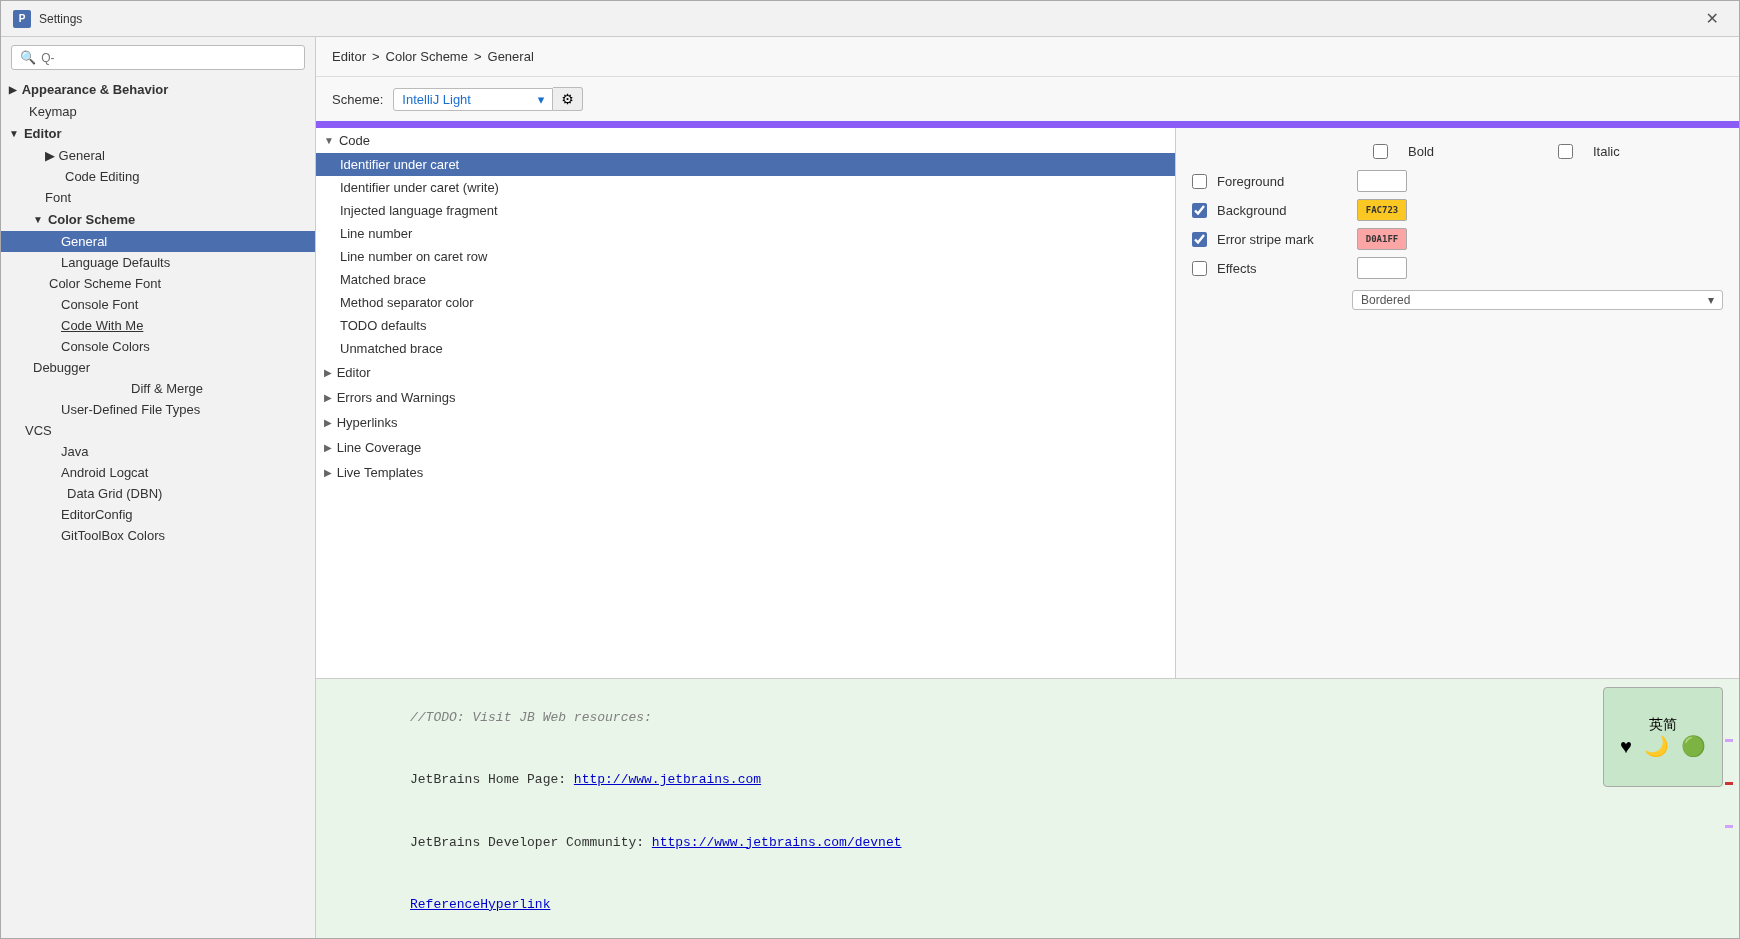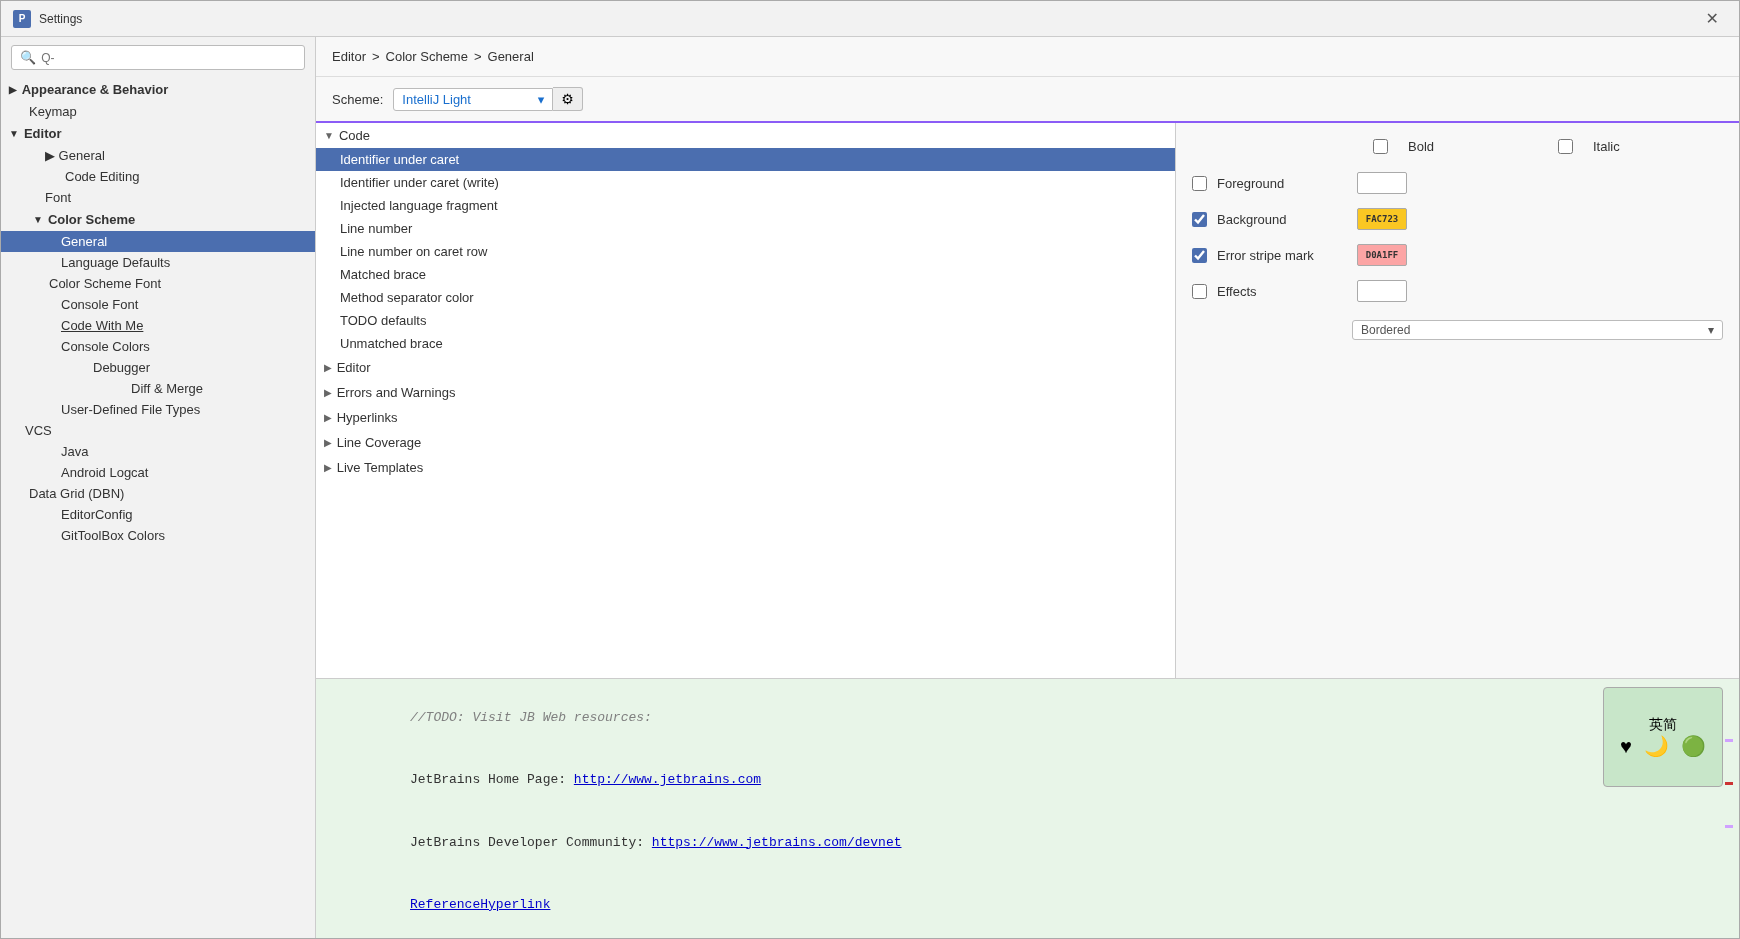--- a/index.html
+++ b/index.html
@@ -128,21 +128,21 @@
       gap: 6px;
       border-bottom: 1px solid #ddd;
       background: #f8f8f8;
       flex-shrink: 0;
     }
     .scheme-bar {
       padding: 10px 16px;
       display: flex;
       align-items: center;
       gap: 10px;
-      border-bottom: 2px solid #8b5cf6;
+      border-bottom: 7px solid #8b5cf6;
       background: #f8f8f8;
       flex-shrink: 0;
     }
     .scheme-label {
       font-size: 13px;
       color: #333;
     }
     .scheme-select {
       display: flex;
       align-items: center;
@@ -211,21 +211,21 @@
     }
     .tree-arrow { font-size: 10px; color: #666; }
     .tree-indent { padding-left: 24px; }
     
     .props-panel {
       flex: 1;
       padding: 16px;
       background: #f8f8f8;
       display: flex;
       flex-direction: column;
-      gap: 14px;
+      gap: 7px;
       overflow-y: auto;
     }
     .props-checkboxes {
       display: flex;
       gap: 20px;
       align-items: center;
       justify-content: flex-end;
       margin-bottom: 4px;
     }
     .prop-row {
@@ -404,39 +404,39 @@
       </div>
       <div class="sidebar-sub-item" style="padding-left:60px;">
         <span>Console Font</span>
       </div>
       <div class="sidebar-sub-item" style="padding-left:60px;text-decoration:underline;">
         <span>Code With Me</span>
       </div>
       <div class="sidebar-sub-item" style="padding-left:60px;">
         <span>Console Colors</span>
       </div>
-      <div class="sidebar-sub-item" style="padding-left:92px;">
+      <div class="sidebar-sub-item" style="padding-left:32px;">
         <span>Debugger</span>
       </div>
       <div class="sidebar-sub-item" style="padding-left:88px;margin-left:42px;">
         <span>Diff &amp; Merge</span>
       </div>
       <div class="sidebar-sub-item" style="padding-left:60px;">
         <span>User-Defined File Types</span>
       </div>
       <div class="sidebar-sub-item" style="padding-left:24px;">
         <span>VCS</span>
       </div>
       <div class="sidebar-sub-item" style="padding-left:60px;">
         <span>Java</span>
       </div>
       <div class="sidebar-sub-item" style="padding-left:60px;">
         <span>Android Logcat</span>
       </div>
-      <div class="sidebar-sub-item" style="padding-left:28px;">
+      <div class="sidebar-sub-item" style="padding-left:66px;">
         <span>Data Grid (DBN)</span>
       </div>
       <div class="sidebar-sub-item" style="padding-left:60px;">
         <span>EditorConfig</span>
       </div>
       <div class="sidebar-sub-item" style="padding-left:60px;">
         <span>GitToolBox Colors</span>
       </div>
     </div>
 

